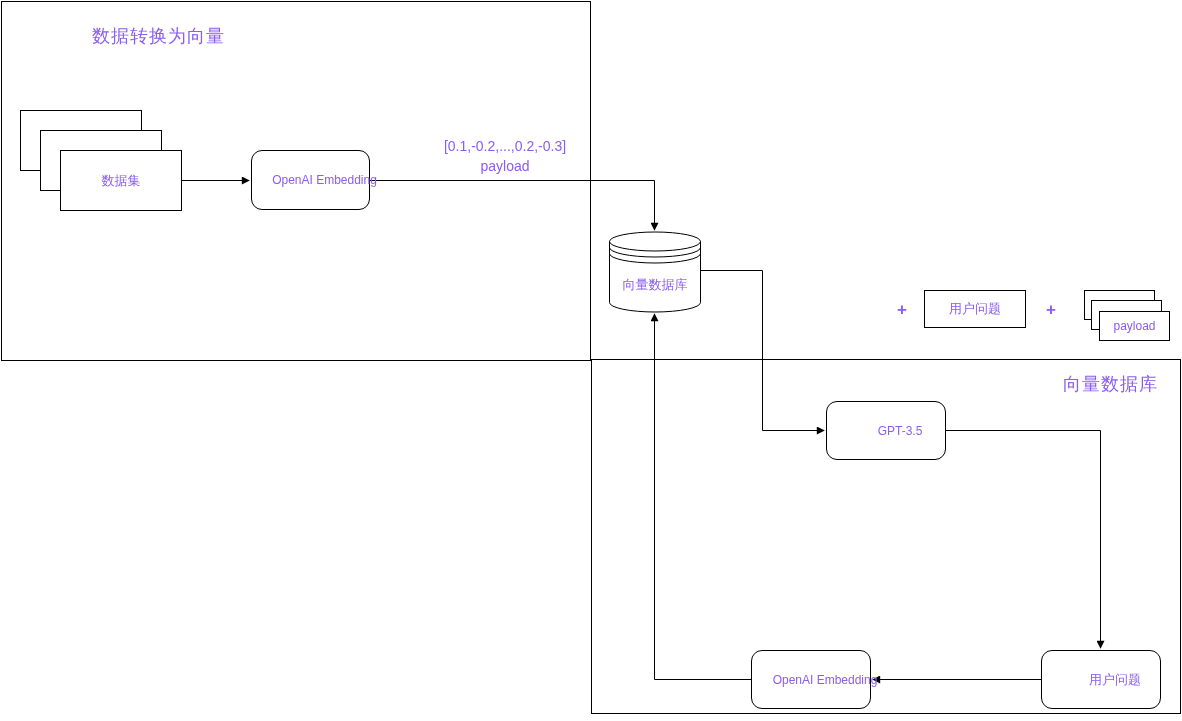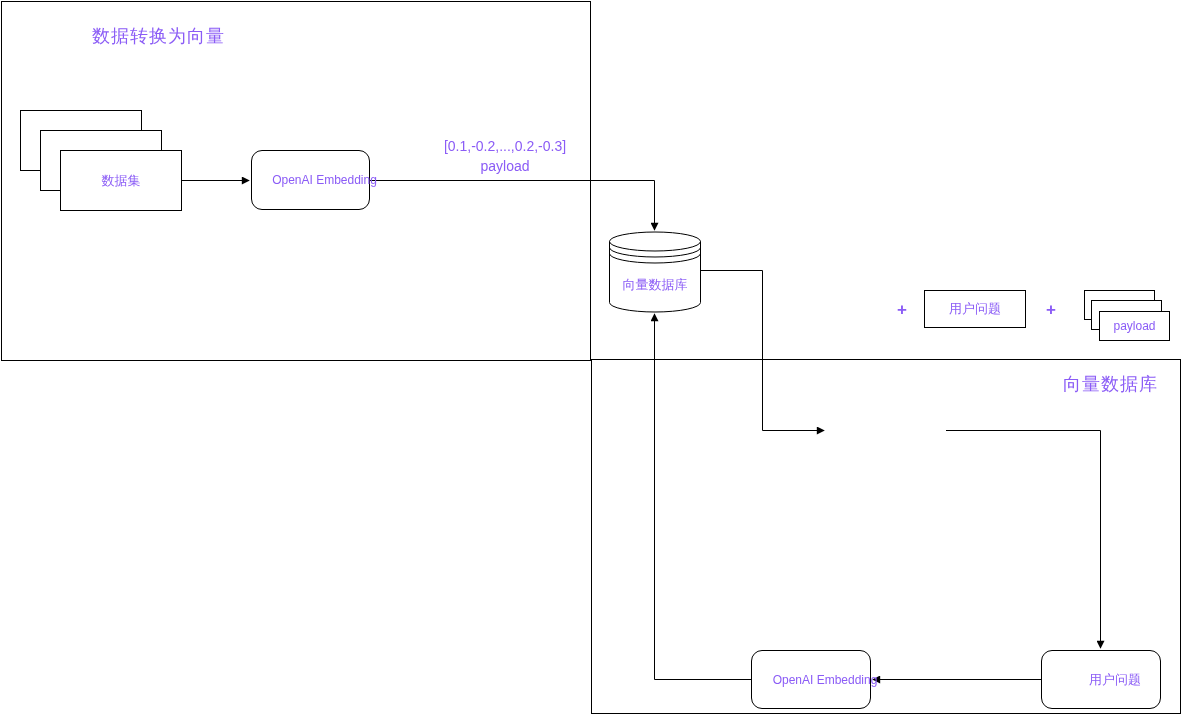--- a/index.html
+++ b/index.html
@@ -120,20 +120,23 @@
     <span>用户问题</span>
   </div>
   <div class="plus" style="left:1046px;top:300px;">+</div>
 
   <div class="node" style="left:1084px;top:290px;width:71px;height:30px;"></div>
   <div class="node" style="left:1091px;top:300px;width:71px;height:30px;"></div>
   <div class="node" style="left:1099px;top:311px;width:71px;height:30px;">
     <span>payload</span>
   </div>
 
+  <div class="node rounded" style="left:826px;top:401px;width:120px;height:59px;">
+    <span>GPT-3.5</span>
+  </div>
 
   <div class="node rounded" style="left:751px;top:650px;width:120px;height:59px;">
     <span>OpenAI Embedding</span>
   </div>
 
   <div class="node rounded cjk" style="left:1041px;top:650px;width:120px;height:59px;">
     <span>用户问题</span>
   </div>
 
 </div>

